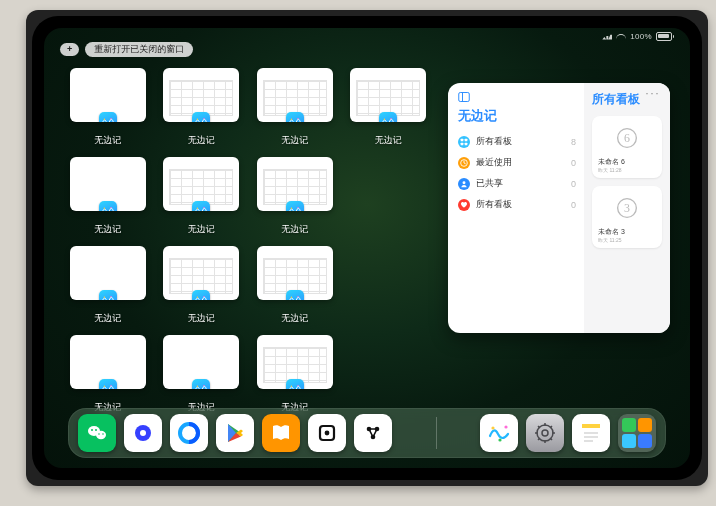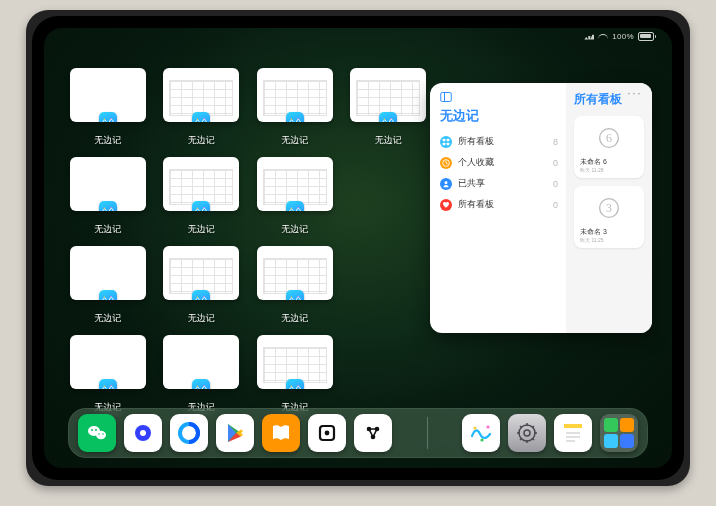--- a/index.html
+++ b/index.html
@@ -1,18 +1,18 @@
 <!DOCTYPE html>
 <html><head>
 <meta charset="utf-8">
 <style>
   html,body{margin:0;padding:0;width:716px;height:506px;background:#d8d4cc;font-family:-apple-system,"PingFang SC",sans-serif;overflow:hidden;}
   .ipad-frame{
     position:absolute;left:26px;top:10px;width:664px;height:476px;
-    border-radius:22px;background:#222;box-shadow:0 4px 10px rgba(0,0,0,.3);
+    border-radius:12px;background:#222;box-shadow:0 4px 10px rgba(0,0,0,.3);padding-left:18px;
   }
   .ipad-inner{
     position:absolute;left:6px;top:6px;right:6px;bottom:6px;
     border-radius:26px;background:#000;
   }
   .screen{
     position:absolute;left:12px;top:12px;right:12px;bottom:12px;
     border-radius:18px;overflow:hidden;
     background:radial-gradient(ellipse at 50% 40%,#1e4020 0%,#0e2a18 35%,#071a0f 60%,#04120a 100%);
   }
@@ -99,20 +99,24 @@
   <div class="ipad-inner">
     <div class="screen">
 
       <div class="status">
         <span class="sig"></span>
         <span class="wifi"></span>
         <span>100%</span>
         <span class="batt"></span>
       </div>
 
+      <div class="top-pills">
+        <div class="pill small"></div>
+        <div class="pill">重新打开已关闭的窗口</div>
+      </div>
 
       <div class="thumbs" id="thumbs">
           <div class="thumb">
     <div class="t-win blank">
       <div class="t-icon">
         <svg viewBox="0 0 20 14">
                   <path d="M1 9 Q4 2 7 8 T13 7 T19 9" stroke="#fff" stroke-width="1.6" fill="none" stroke-linecap="round"></path>
                   <circle cx="4" cy="4" r="1.2" fill="#ffcd3c"></circle>
                   <circle cx="15" cy="3" r="1.2" fill="#ff6cd9"></circle>
                 </svg>
@@ -295,21 +299,21 @@
                 <span class="cnt">8</span>
               </div>
               <div class="cat">
                 <span class="cat-l">
                   <span class="dot" style="background:#ff9f0a">
                     <svg viewBox="0 0 12 12">
                       <circle cx="6" cy="6" r="5" fill="none" stroke="#fff" stroke-width="1.3"></circle>
                       <path d="M6 3v3l2 1" stroke="#fff" stroke-width="1.3" fill="none" stroke-linecap="round"></path>
                     </svg>
                   </span>
-                  <span>个人收藏</span>
+                  <span>最近使用</span>
                 </span>
                 <span class="cnt">0</span>
               </div>
               <div class="cat">
                 <span class="cat-l">
                   <span class="dot" style="background:#2a8cff">
                     <svg viewBox="0 0 12 12">
                       <circle cx="6" cy="4" r="2.2" fill="#fff"></circle>
                       <path d="M2 11c.5-2.5 2-3.5 4-3.5s3.5 1 4 3.5" fill="#fff"></path>
                     </svg>

